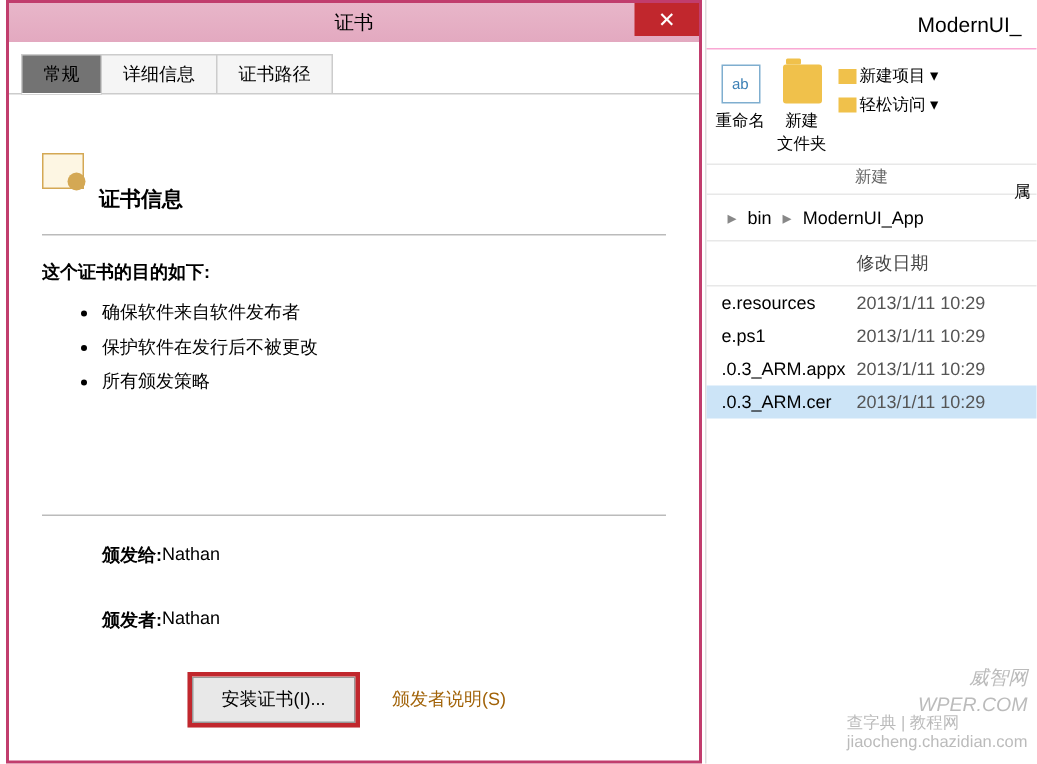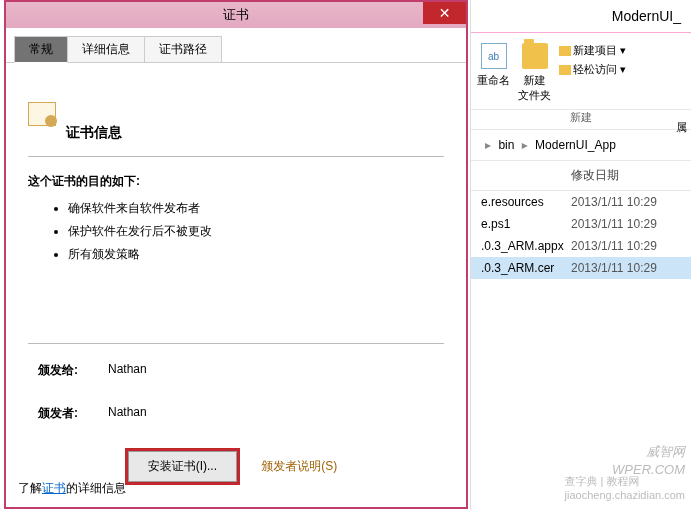--- a/index.html
+++ b/index.html
@@ -21,21 +21,21 @@
     .cert-icon::after { content: ""; width: 12px; height: 12px; border-radius: 50%; background: #d4a854; position: absolute; bottom: -2px; right: -2px; }
     .cert-title { font-weight: bold; font-size: 14px; margin-top: 39px; }
     
     .purpose-title { font-weight: bold; margin-bottom: 10px; }
     .purpose-list { list-style: disc; padding-left: 40px; }
     .purpose-list li { margin-bottom: 6px; }
     
     .divider { border: none; border-top: 1px solid #bbb; margin: 80px 0 18px; }
     
     .field-row { display: flex; margin-bottom: 26px; padding-left: 10px; }
-    .field-label { width: 70px; font-weight: bold; }
+    .field-label { width: 70px; font-weight: bold; text-align: right; }
     .field-value { }
     
     .validity { padding-left: 10px; margin-bottom: 30px; }
     .validity b { font-weight: bold; }
     
     .buttons { text-align: center; padding-right: 10px; }
     .install-btn { border: 3px solid #c1272d; background: #e8e8e8; padding: 7px 20px; font-family: inherit; font-size: 12px; margin-right: 18px; display: inline-block; box-shadow: inset 0 0 0 1px #999; }
     .issuer-btn { color: #a16207; background: none; border: none; font-size: 12px; font-family: Liberation Sans, sans-serif; }
     
     .learn-link { position: absolute; left: 12px; bottom: 10px; font-size: 12px; }
@@ -171,16 +171,13 @@
       <div class="field-value">Nathan</div>
     </div>
 
 
     <div class="buttons">
       <button class="install-btn">安装证书(I)...</button>
       <button class="issuer-btn" disabled="">颁发者说明(S)</button>
     </div>
   </div>
 
-  <div class="learn-link">
-    <span>了解</span><span class="link">证书</span><span>的详细信息</span>
-  </div>
 </div>
 
 </body></html>

